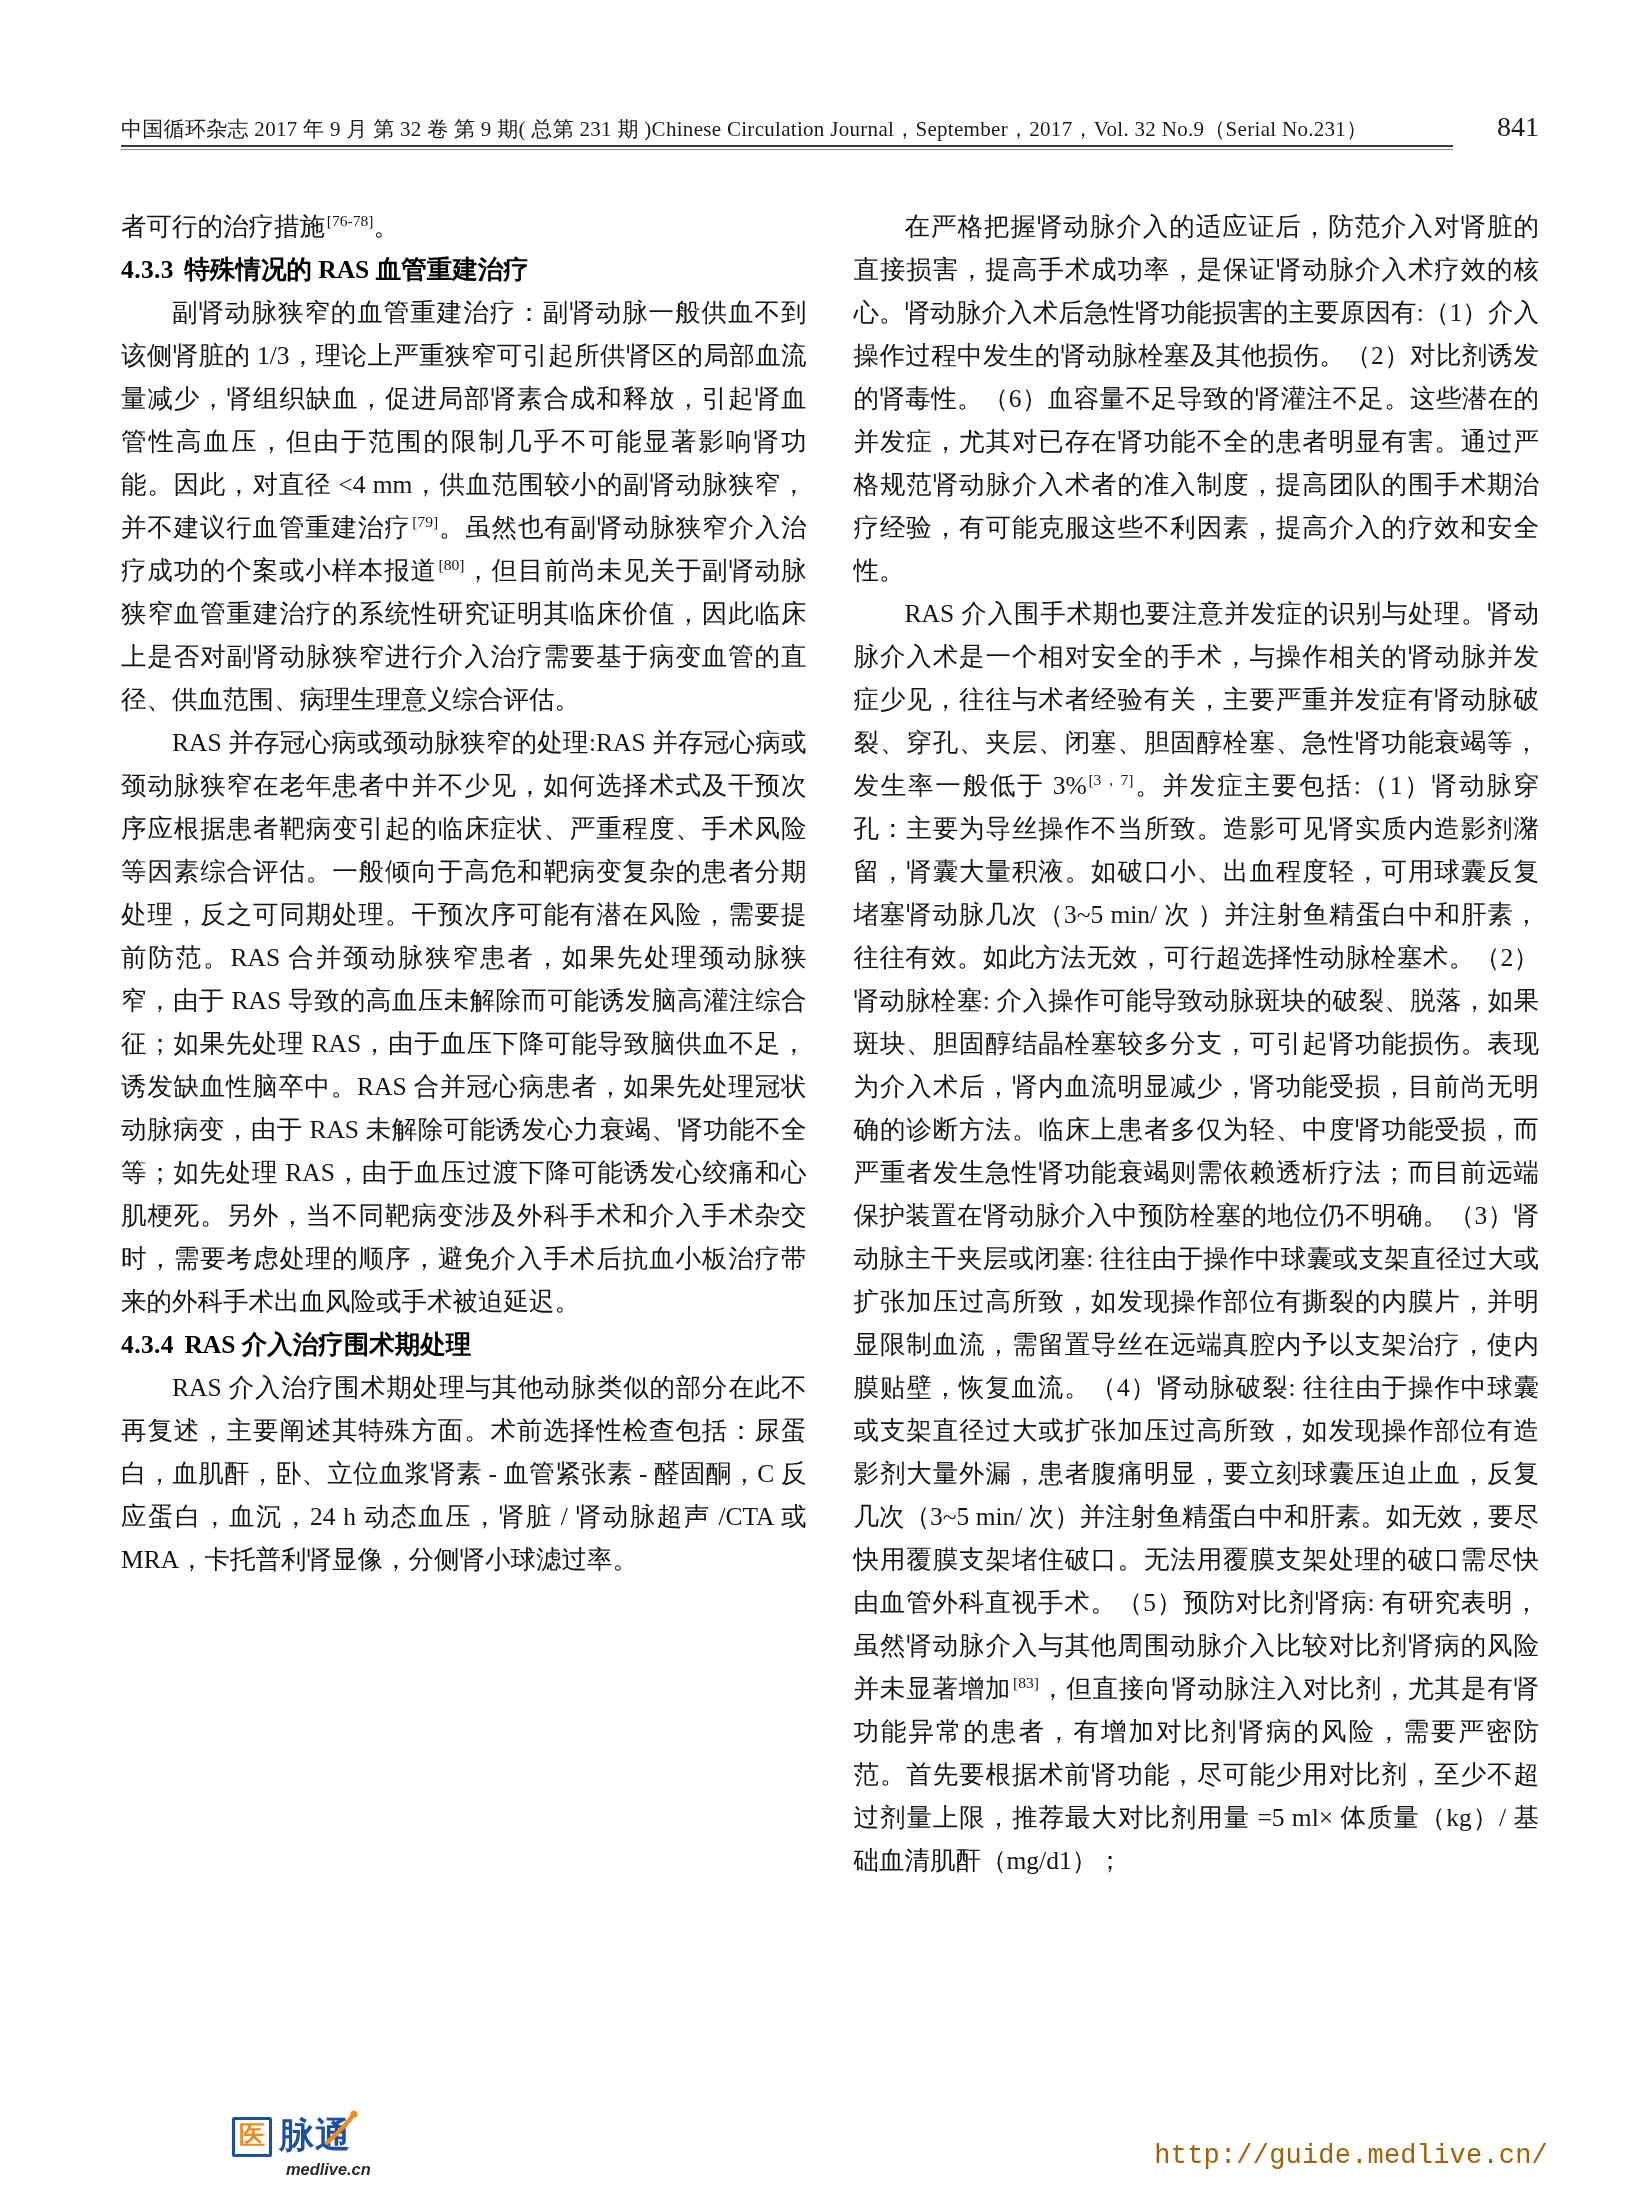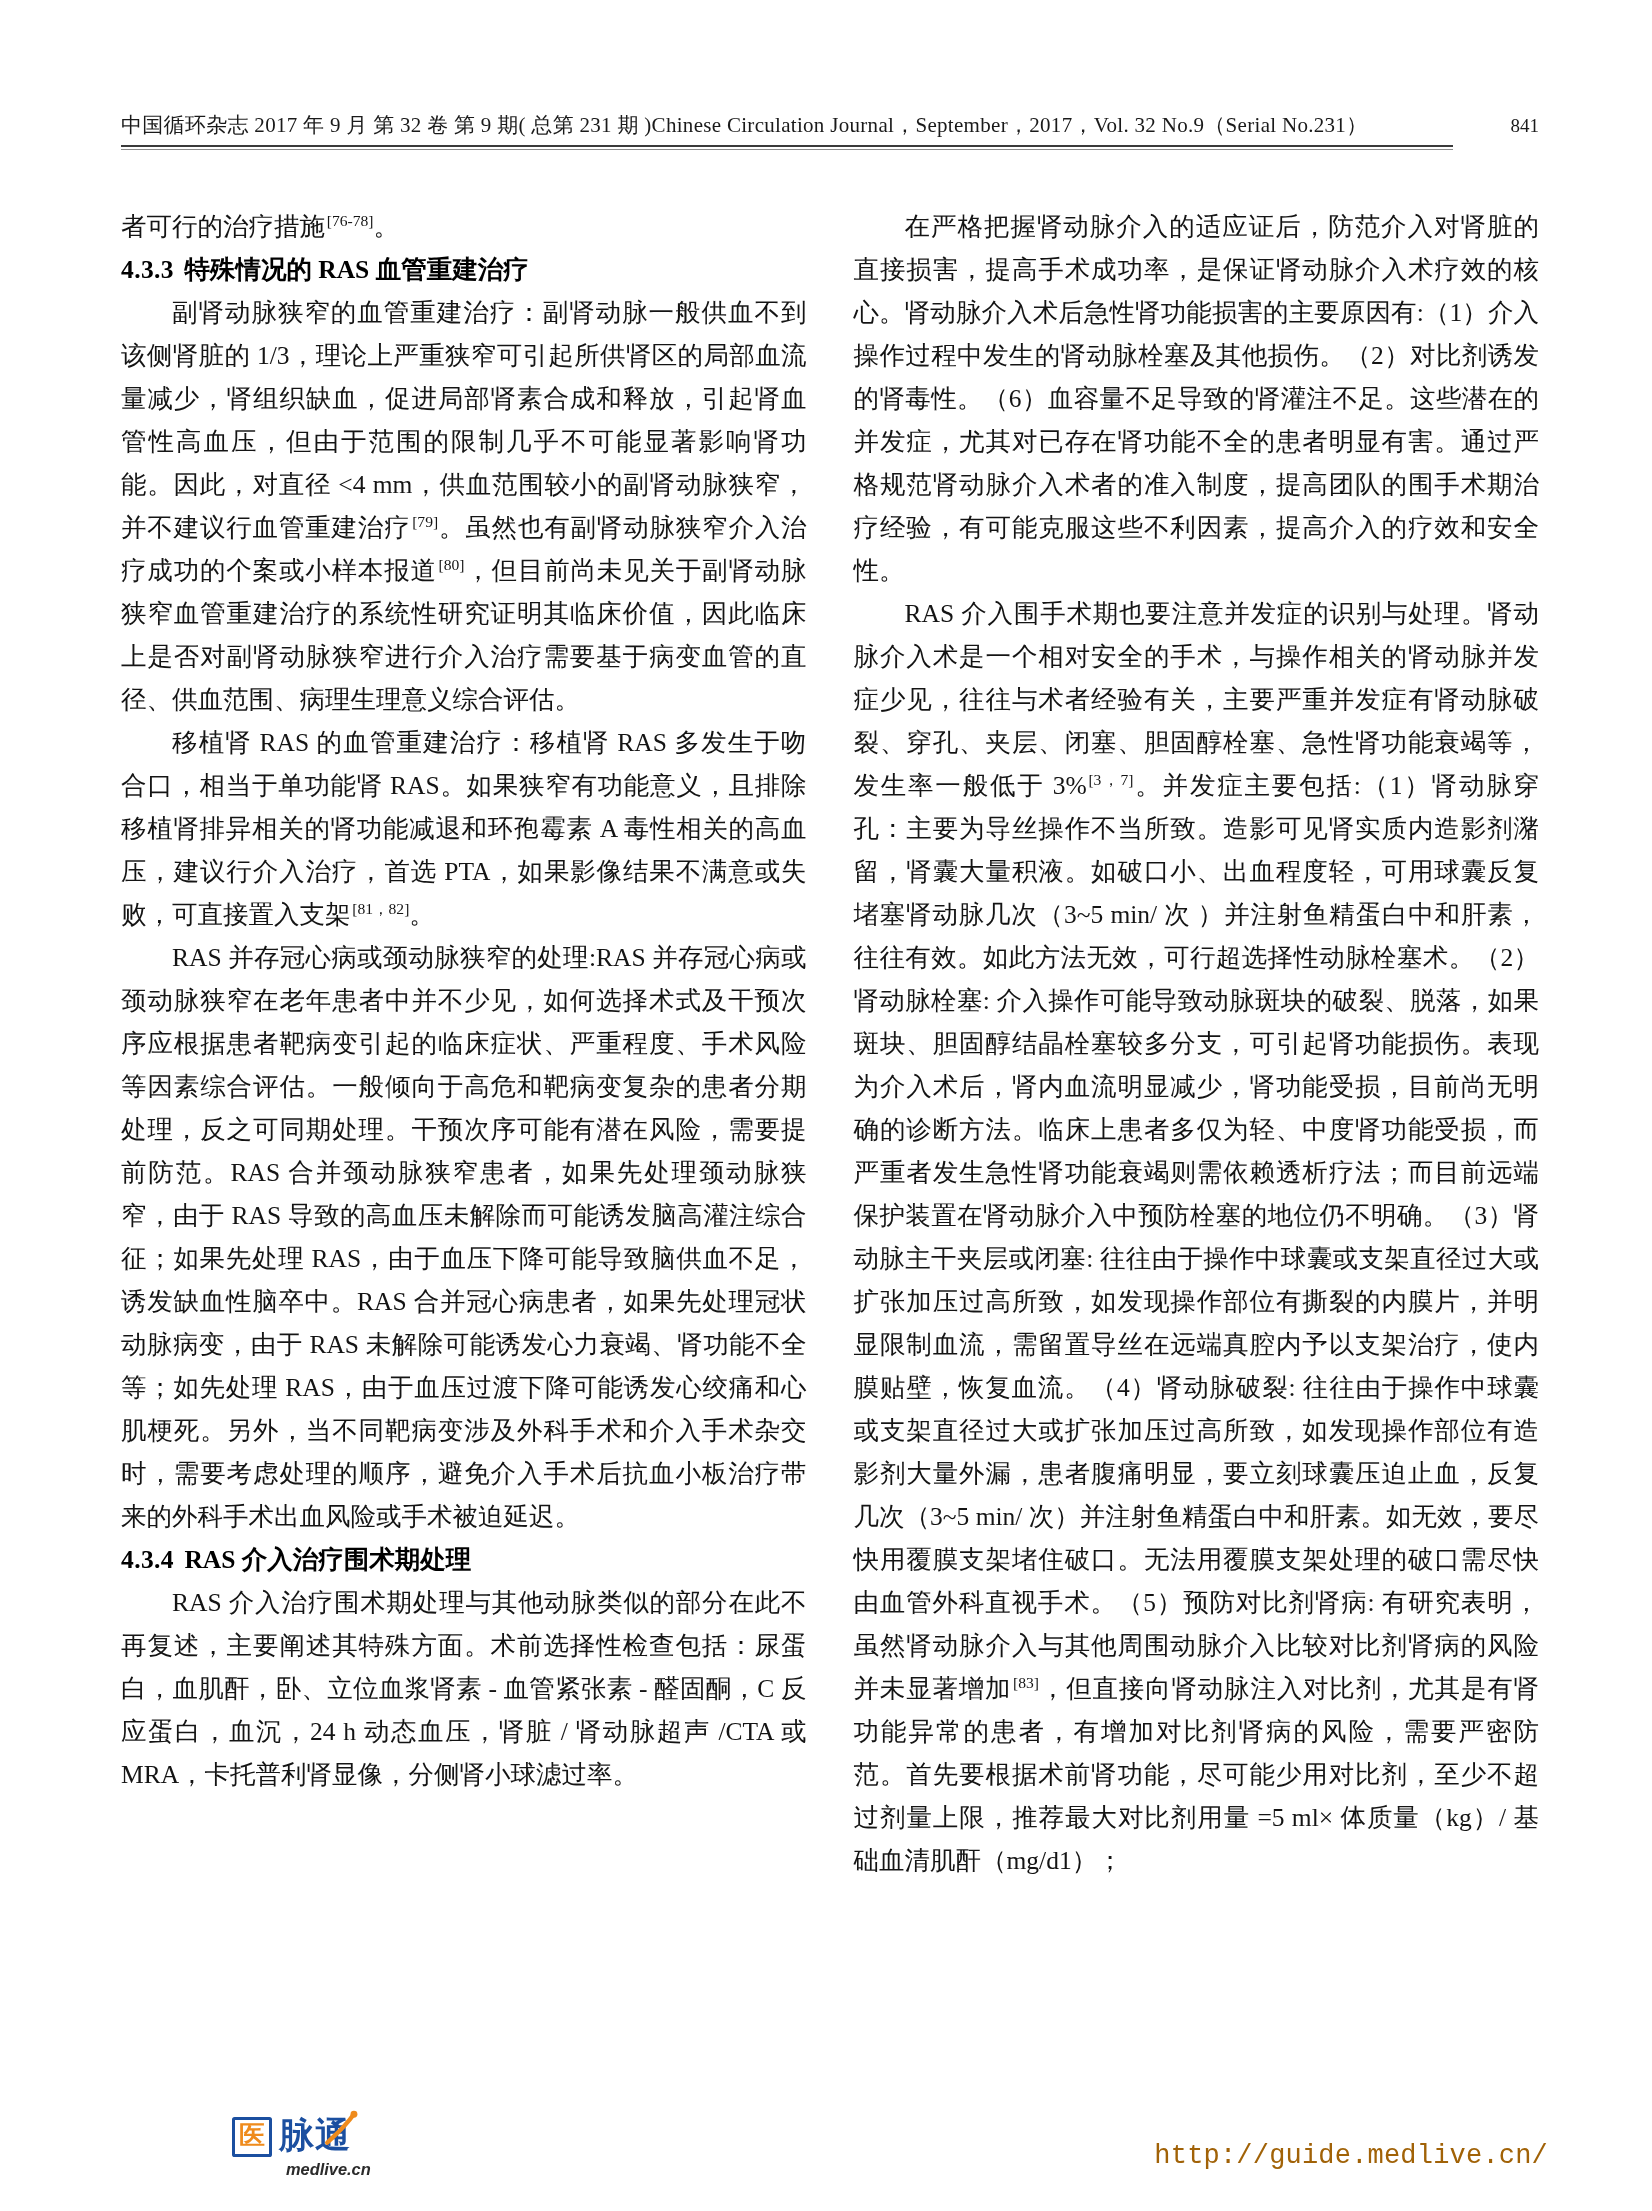--- a/index.html
+++ b/index.html
@@ -37,21 +37,21 @@
     justify-content: space-between;
     gap: 16px;
   }
   .runhead-left {
     font-size: 21px;
     letter-spacing: 0.3px;
     white-space: nowrap;
     color: #1a1a1a;
   }
   .runhead-right {
-    font-size: 19px;
+    font-size: 28px;
     color: #1a1a1a;
     padding-left: 21px;
   }
   .runhead-rule {
     position: absolute;
     left: 121px;
     top: 145px;
     width: 1332px;
     height: 1.7px;
     background: #3a3a3a;
@@ -197,21 +197,20 @@
   <div class="columns">
 
     <div class="col">
 
       <p class="para noindent"><span>者可行的治疗措施</span><sup class="ref">[76-78]</sup><span>。</span></p>
 
       <h3 class="heading"><span class="num">4.3.3</span><span class="htext">特殊情况的 RAS 血管重建治疗</span></h3>
 
       <p class="para"><span>副肾动脉狭窄的血管重建治疗：副肾动脉一般供血不到该侧肾脏的 1/3，理论上严重狭窄可引起所供肾区的局部血流量减少，肾组织缺血，促进局部肾素合成和释放，引起肾血管性高血压，但由于范围的限制几乎不可能显著影响肾功能。因此，对直径 &lt;4 mm，供血范围较小的副肾动脉狭窄，并不建议行血管重建治疗</span><sup class="ref">[79]</sup><span>。虽然也有副肾动脉狭窄介入治疗成功的个案或小样本报道</span><sup class="ref">[80]</sup><span>，但目前尚未见关于副肾动脉狭窄血管重建治疗的系统性研究证明其临床价值，因此临床上是否对副肾动脉狭窄进行介入治疗需要基于病变血管的直径、供血范围、病理生理意义综合评估。</span></p>
 
-      <p class="para"><span>移植肾 RAS 的血管重建治疗：移植肾 RAS 多发生于吻合口，相当于单功能肾 RAS。如果狭窄有功能意义，且排除移植肾排异相关的肾功能减退和环孢霉素 A 毒性相关的高血压，建议行介入治疗，首选 PTA，如果影像结果不满意或失败，可直接置入支架</span><sup class="ref">[81，82]</sup><span>。</span></p>
 
       <p class="para">RAS 并存冠心病或颈动脉狭窄的处理:RAS 并存冠心病或颈动脉狭窄在老年患者中并不少见，如何选择术式及干预次序应根据患者靶病变引起的临床症状、严重程度、手术风险等因素综合评估。一般倾向于高危和靶病变复杂的患者分期处理，反之可同期处理。干预次序可能有潜在风险，需要提前防范。RAS 合并颈动脉狭窄患者，如果先处理颈动脉狭窄，由于 RAS 导致的高血压未解除而可能诱发脑高灌注综合征；如果先处理 RAS，由于血压下降可能导致脑供血不足，诱发缺血性脑卒中。RAS 合并冠心病患者，如果先处理冠状动脉病变，由于 RAS 未解除可能诱发心力衰竭、肾功能不全等；如先处理 RAS，由于血压过渡下降可能诱发心绞痛和心肌梗死。另外，当不同靶病变涉及外科手术和介入手术杂交时，需要考虑处理的顺序，避免介入手术后抗血小板治疗带来的外科手术出血风险或手术被迫延迟。</p>
 
       <h3 class="heading"><span class="num">4.3.4</span><span class="htext">RAS 介入治疗围术期处理</span></h3>
 
       <p class="para">RAS 介入治疗围术期处理与其他动脉类似的部分在此不再复述，主要阐述其特殊方面。术前选择性检查包括：尿蛋白，血肌酐，卧、立位血浆肾素 - 血管紧张素 - 醛固酮，C 反应蛋白，血沉，24 h 动态血压，肾脏 / 肾动脉超声 /CTA 或 MRA，卡托普利肾显像，分侧肾小球滤过率。</p>
     </div>
 
     <div class="col">
 

